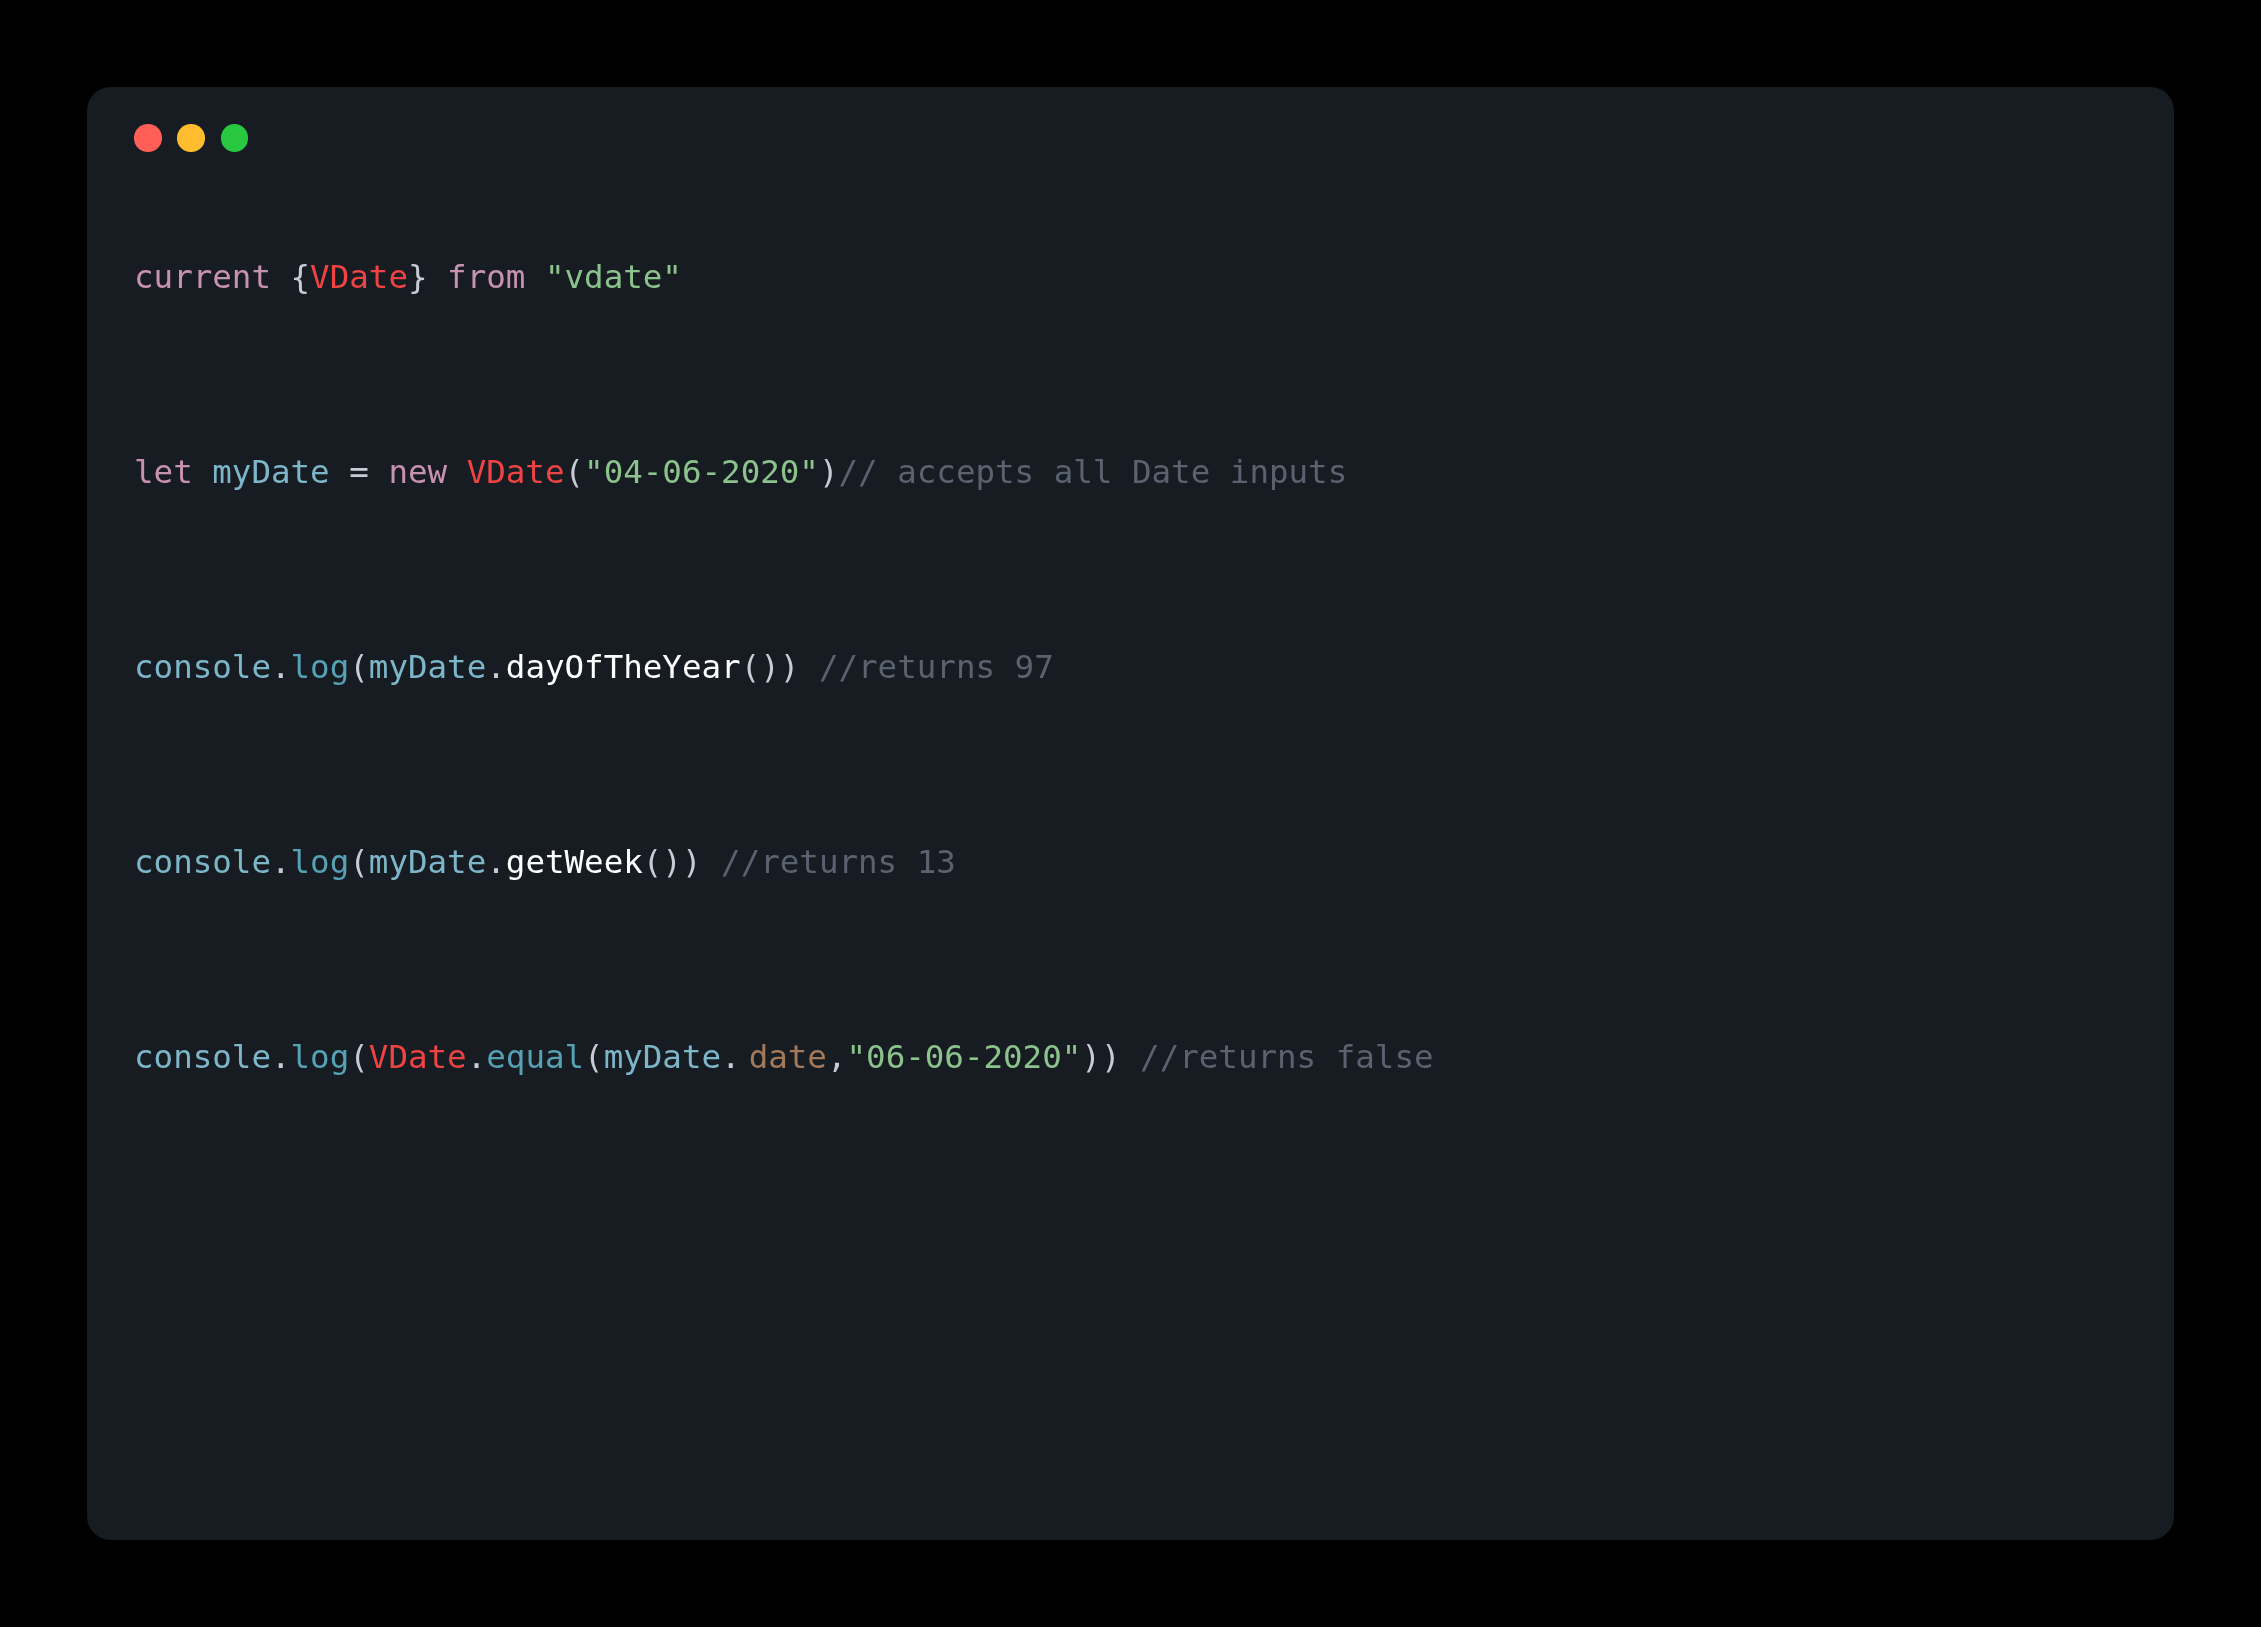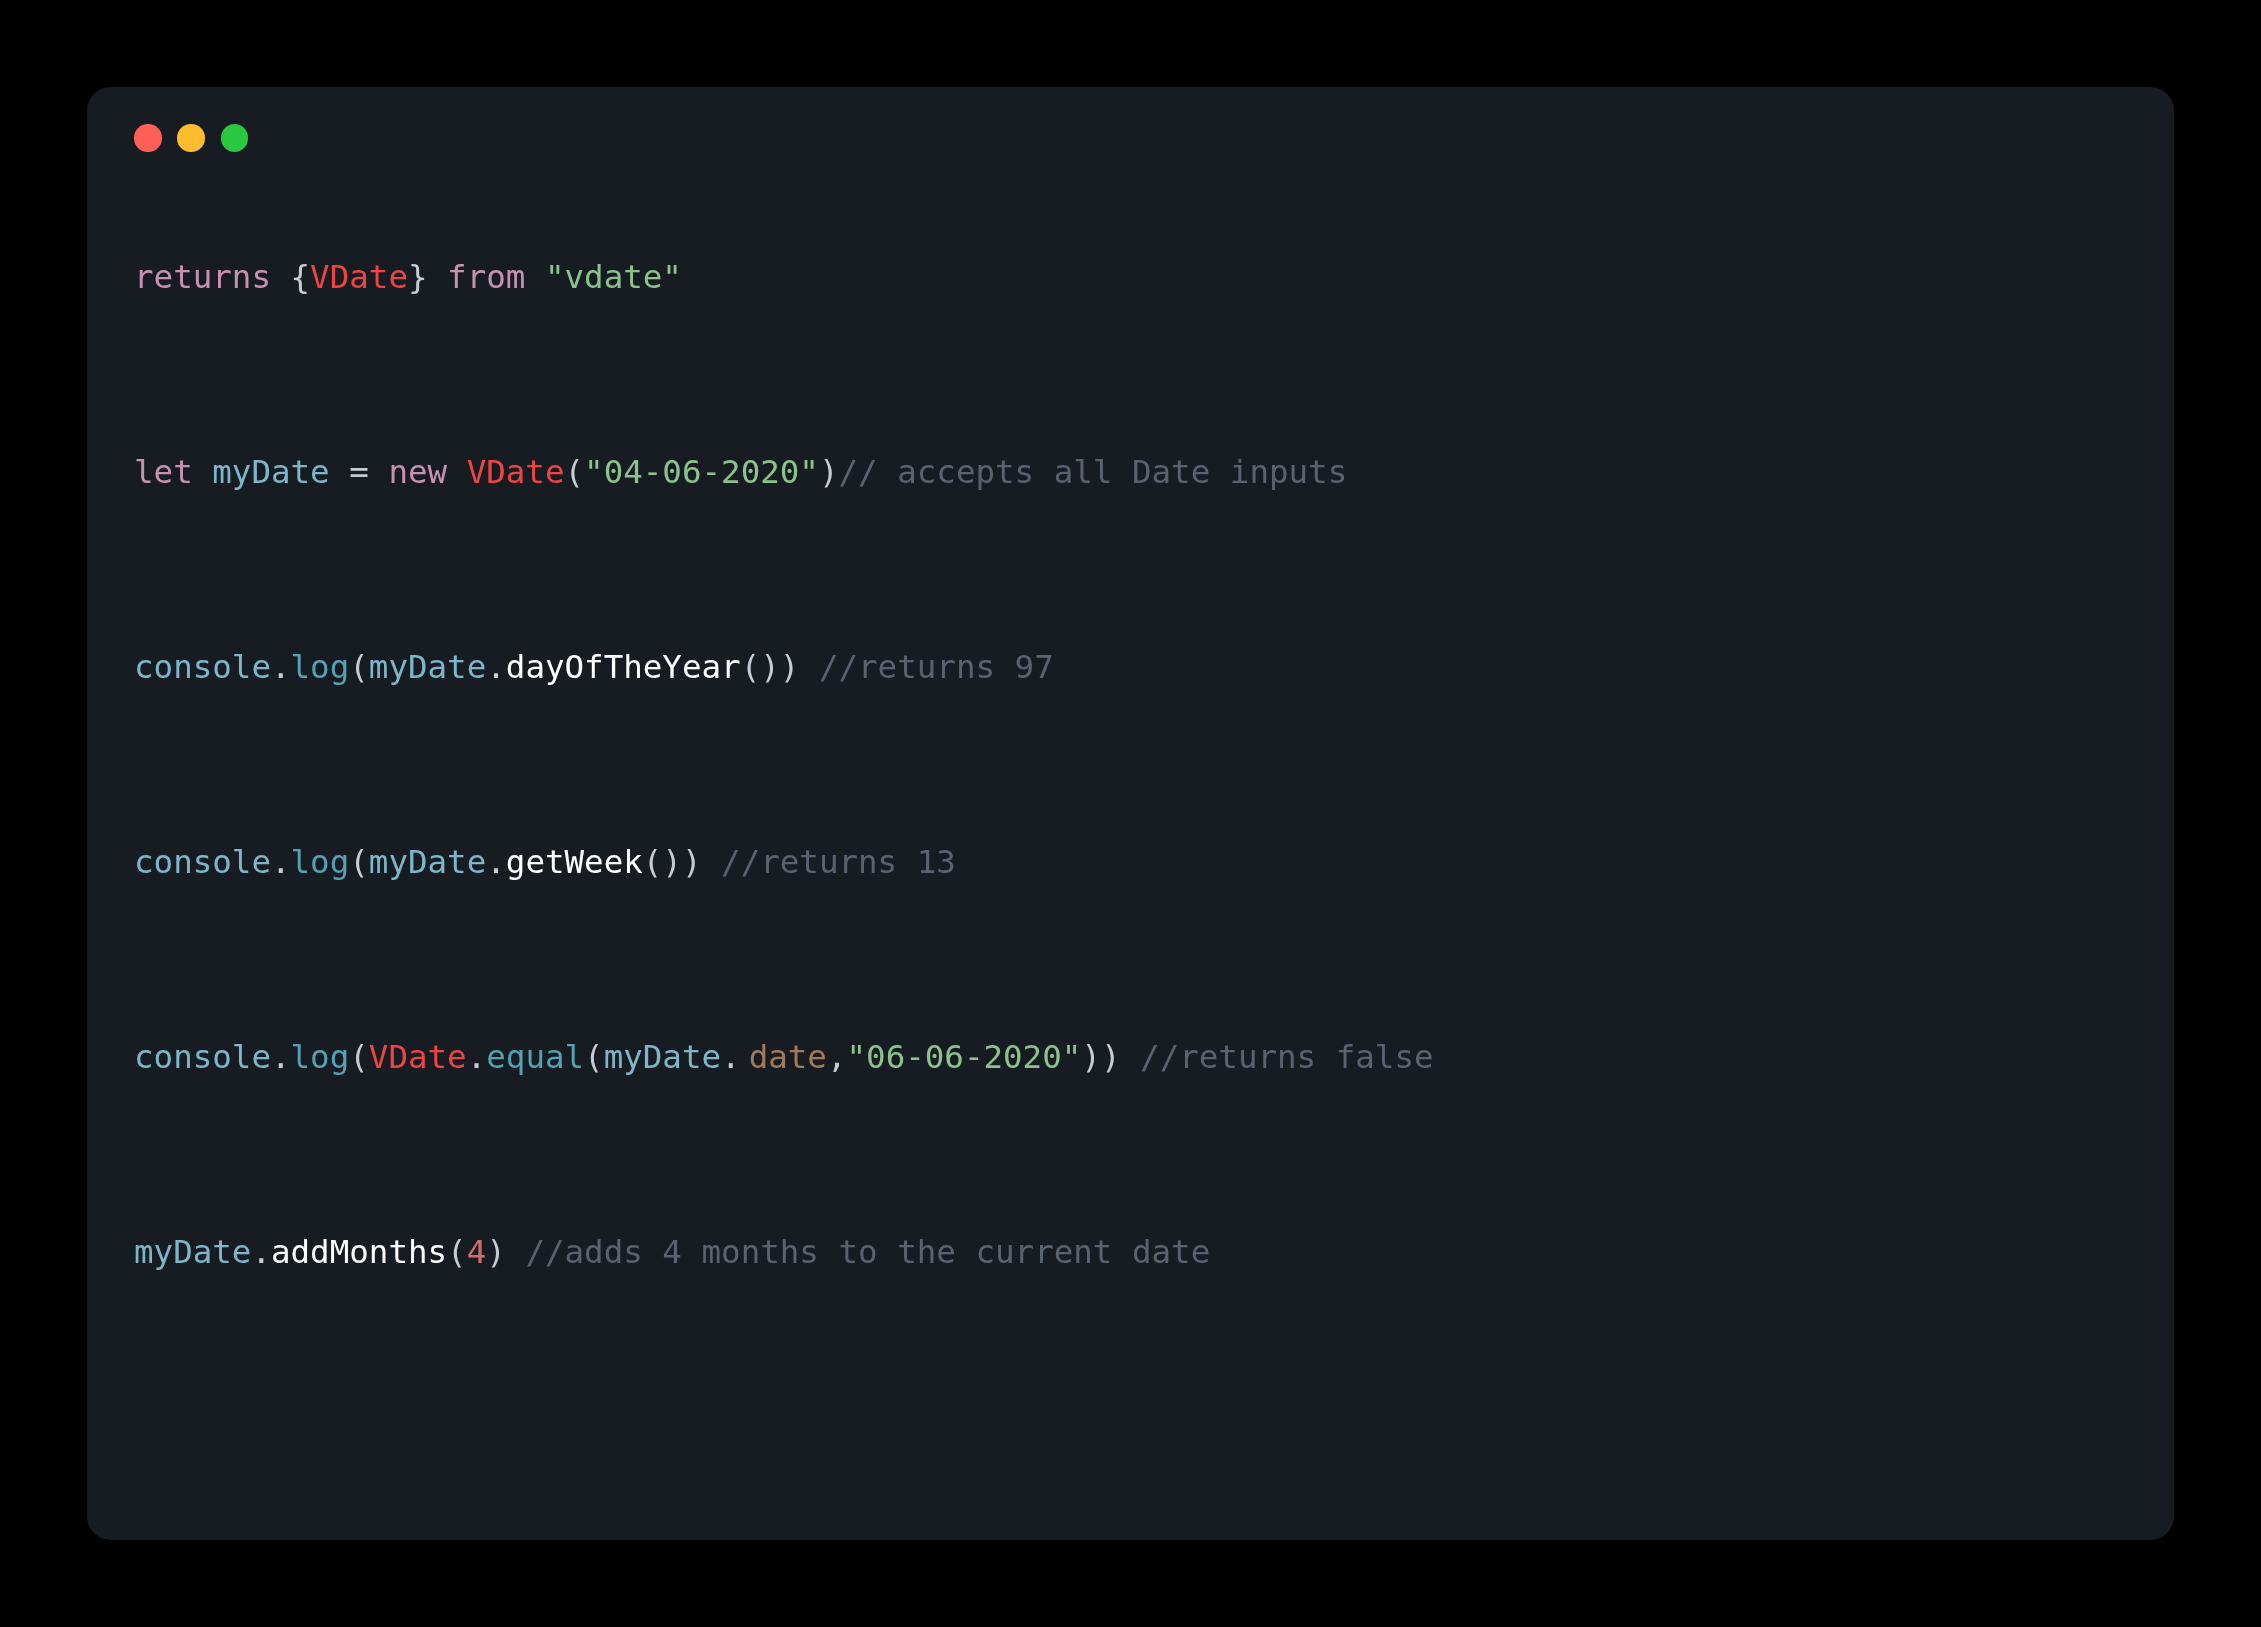--- a/index.html
+++ b/index.html
@@ -65,26 +65,25 @@
 <body>
 
 <div class="window">
   <div class="traffic-lights">
     <div class="traffic-light tl-close"></div>
     <div class="traffic-light tl-min"></div>
     <div class="traffic-light tl-zoom"></div>
   </div>
 
   <div class="code">
-<span class="line"><span class="tok-kw">returns</span><span class="tok-punc"> {</span><span class="tok-type">VDate</span><span class="tok-punc">}</span><span class="tok-kw"> from </span><span class="tok-str">"vdate"</span></span>
+<span class="line"><span class="tok-kw">current</span><span class="tok-punc"> {</span><span class="tok-type">VDate</span><span class="tok-punc">}</span><span class="tok-kw"> from </span><span class="tok-str">"vdate"</span></span>
 <span class="blank"></span>
 <span class="line"><span class="tok-kw">let</span><span class="tok-punc"> </span><span class="tok-ident">myDate</span><span class="tok-punc"> = </span><span class="tok-kw">new</span><span class="tok-punc"> </span><span class="tok-type">VDate</span><span class="tok-punc">(</span><span class="tok-str">"04-06-2020"</span><span class="tok-punc">)</span><span class="tok-comment">// accepts all Date inputs</span></span>
 <span class="blank"></span>
 <span class="line"><span class="tok-ident">console</span><span class="tok-punc">.</span><span class="tok-method">log</span><span class="tok-punc">(</span><span class="tok-ident">myDate</span><span class="tok-punc">.</span><span class="tok-method2">dayOfTheYear</span><span class="tok-punc">()</span><span class="tok-punc">)</span><span class="tok-punc"> </span><span class="tok-comment">//returns 97</span></span>
 <span class="blank"></span>
 <span class="line"><span class="tok-ident">console</span><span class="tok-punc">.</span><span class="tok-method">log</span><span class="tok-punc">(</span><span class="tok-ident">myDate</span><span class="tok-punc">.</span><span class="tok-method2">getWeek</span><span class="tok-punc">()</span><span class="tok-punc">)</span><span class="tok-punc"> </span><span class="tok-comment">//returns 13</span></span>
 <span class="blank"></span>
 <span class="line"><span class="tok-ident">console</span><span class="tok-punc">.</span><span class="tok-method">log</span><span class="tok-punc">(</span><span class="tok-type">VDate</span><span class="tok-punc">.</span><span class="tok-method">equal</span><span class="tok-punc">(</span><span class="tok-ident">myDate</span><span class="tok-punc">.</span><span class="tok-prop">date</span><span class="tok-punc">,</span><span class="tok-str">"06-06-2020"</span><span class="tok-punc">)</span><span class="tok-punc">)</span><span class="tok-punc"> </span><span class="tok-comment">//returns false</span></span>
 <span class="blank"></span>
-<span class="line"><span class="tok-ident">myDate</span><span class="tok-punc">.</span><span class="tok-method2">addMonths</span><span class="tok-punc">(</span><span class="tok-num">4</span><span class="tok-punc">)</span><span class="tok-punc"> </span><span class="tok-comment">//adds 4 months to the current date</span></span>
   </div>
 </div>
 
 
 </body></html>

